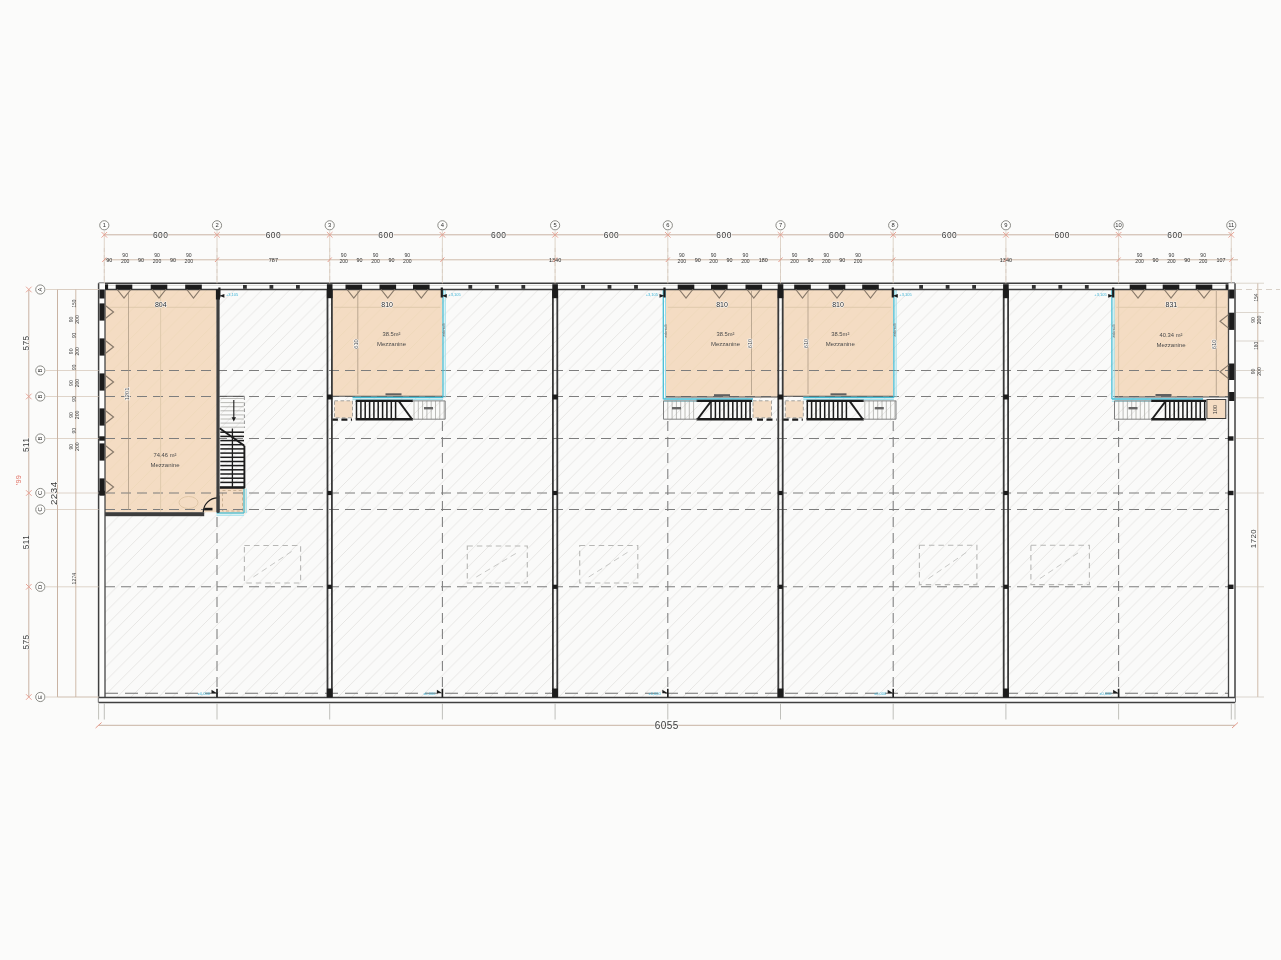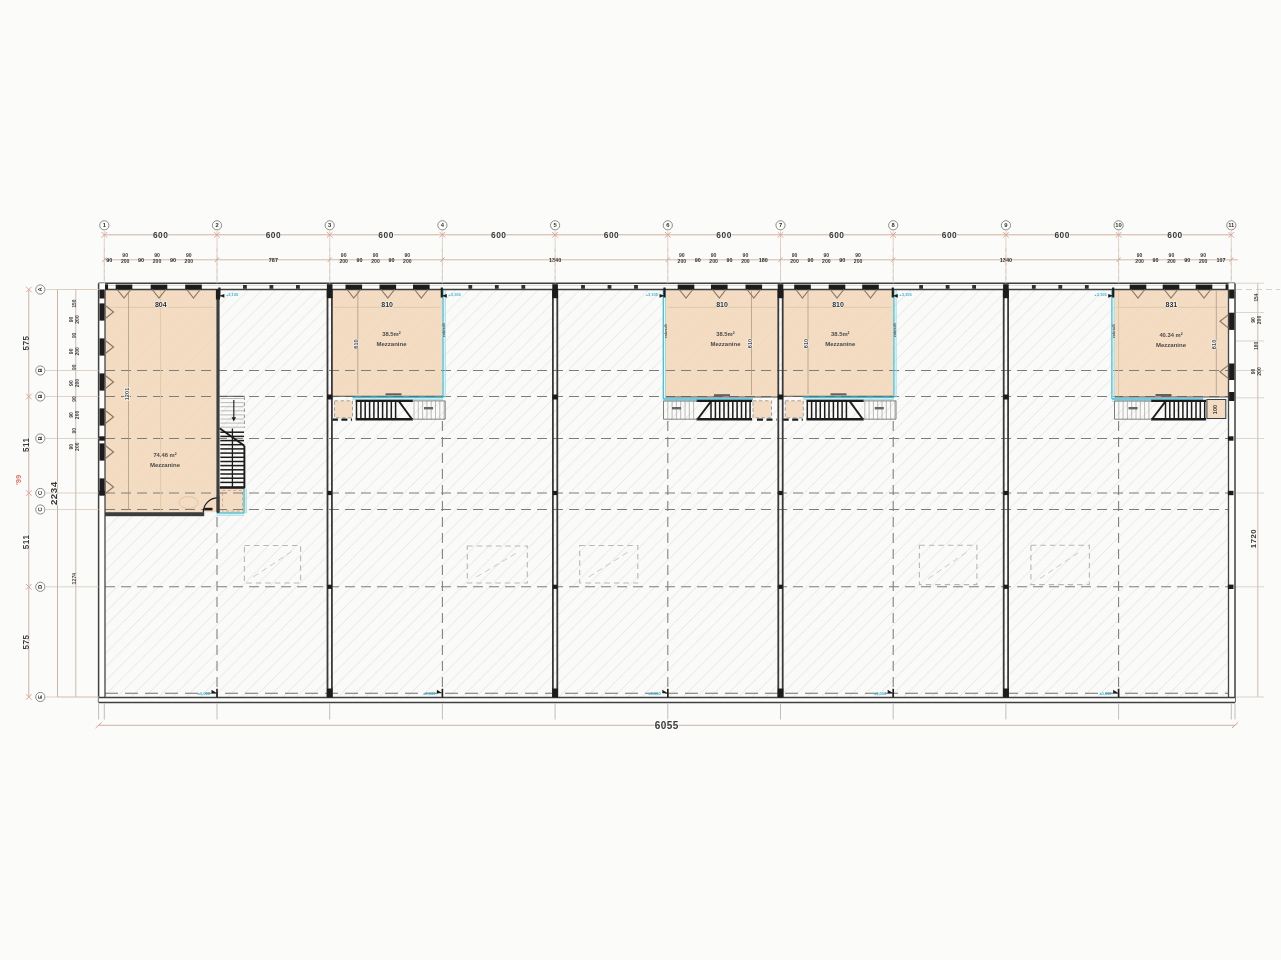--- a/index.html
+++ b/index.html
@@ -1,15 +1,15 @@
 <!DOCTYPE html>
 <html><head><meta charset="utf-8"><title>Floorplan</title>
 <style>
 html,body{margin:0;padding:0;background:#fbfbfa;font-family:"Liberation Sans",sans-serif;}
-#wrap{width:1281px;height:960px;position:relative;overflow:hidden;font-weight:bold;}
+#wrap{width:1281px;height:960px;position:relative;overflow:hidden;}
 svg{display:block;filter:blur(0.38px);}
 </style></head>
 <body>
 <div id="wrap">
 <svg width="1281" height="960" viewBox="0 0 1281 960" font-family="Liberation Sans, sans-serif">
 <defs>
 <pattern id="hatch" width="13.8" height="13.8" patternUnits="userSpaceOnUse">
 <line x1="-1" y1="14.8" x2="14.8" y2="-1" stroke="#e6e5e3" stroke-width="0.95"></line>
 </pattern>
 <pattern id="hatchtan" width="13.8" height="13.8" patternUnits="userSpaceOnUse">

